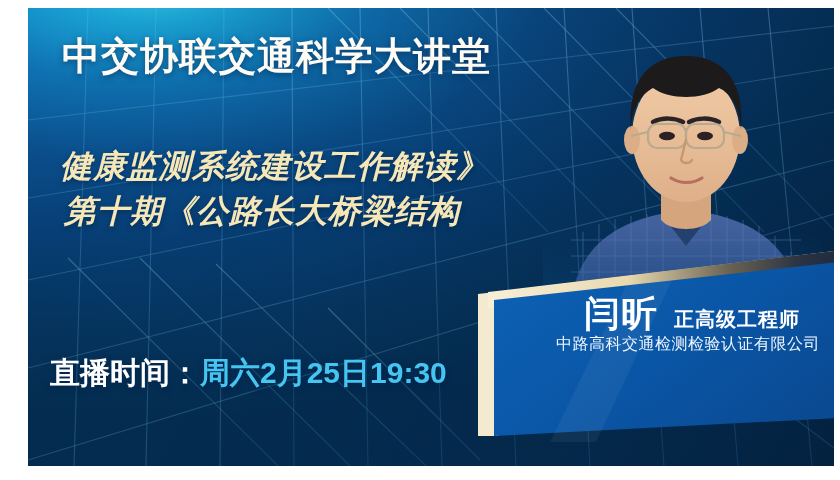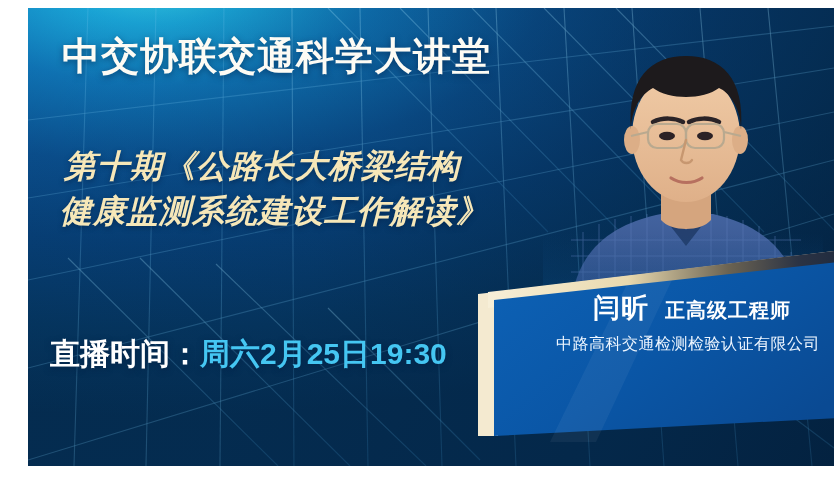--- a/index.html
+++ b/index.html
@@ -72,21 +72,21 @@
     line-height: 1.42;
     letter-spacing: 1px;
     text-shadow: 0 2px 5px rgba(0,25,60,0.5);
   }
   .subtitle .ln { display: block; white-space: nowrap; }
   .subtitle .ln2 { margin-left: -4px; }
 
   .livetime {
     position: absolute;
     left: 22px;
-    top: 326px;
+    top: 345px;
     font-size: 30px;
     font-weight: 700;
     white-space: nowrap;
     text-shadow: 0 2px 6px rgba(0,25,60,0.55);
   }
   .livetime .lbl { color: #ffffff; }
   .livetime .val { color: #45c6f2; }
 
   
   .portrait {
@@ -117,21 +117,21 @@
   }
   .speaker-line {
     position: absolute;
     left: 40px;
     top: 44px;
     width: 352px;
     text-align: center;
     white-space: nowrap;
   }
   .speaker-name {
-    font-size: 27px;
+    font-size: 36px;
     font-weight: 700;
     color: #ffffff;
     letter-spacing: 1px;
   }
   .speaker-title {
     font-size: 20px;
     font-weight: 700;
     color: #ffffff;
     letter-spacing: 1px;
     margin-left: 16px;
@@ -197,22 +197,22 @@
         <line x1="300" y1="300" x2="452" y2="452"></line>
         <line x1="620" y1="300" x2="806" y2="440"></line>
         <line x1="690" y1="318" x2="806" y2="400"></line>
       </g>
     </svg>
   </div>
 
   <div class="headline">中交协联交通科学大讲堂</div>
 
   <div class="subtitle">
+    <span class="ln ln2">健康监测系统建设工作解读》</span>
     <span class="ln ln1">第十期《公路长大桥梁结构</span>
-    <span class="ln ln2">健康监测系统建设工作解读》</span>
   </div>
 
   <div class="portrait">
     <svg width="280" height="300" viewBox="0 0 280 300">
       <defs>
         <linearGradient id="shirt" x1="0" y1="0" x2="0" y2="1">
           <stop offset="0%" stop-color="#43639f"></stop>
           <stop offset="100%" stop-color="#2f4d85"></stop>
         </linearGradient>
         <linearGradient id="skin" x1="0" y1="0" x2="0" y2="1">

